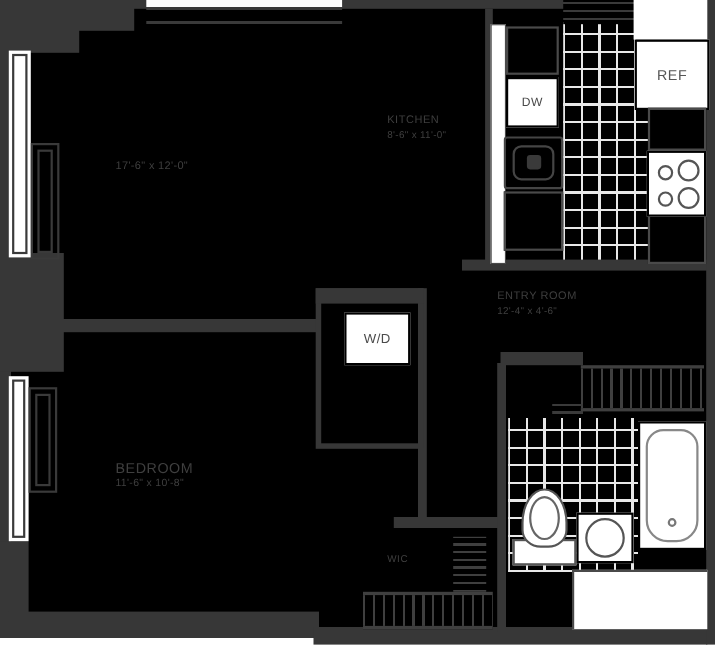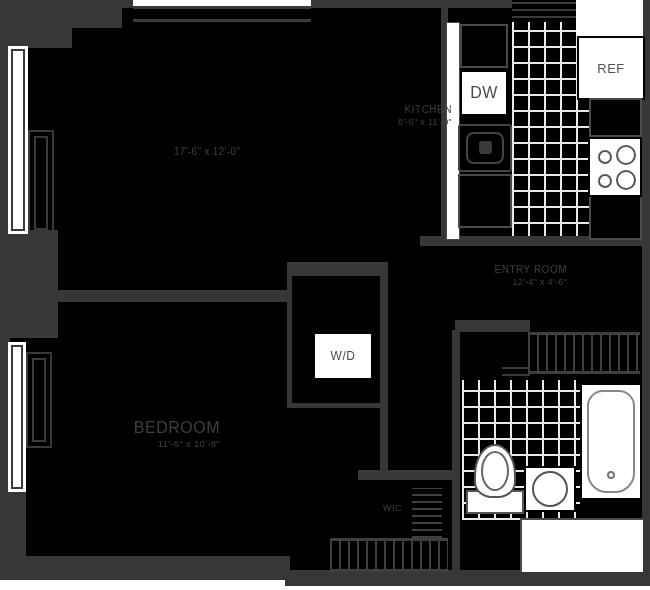--- a/index.html
+++ b/index.html
@@ -17,26 +17,26 @@
           repeating-linear-gradient(90deg,#e8e8e8 0 2px,transparent 2px 16px);}
   .vbars{position:absolute;background-color:#000;box-sizing:border-box;
          border-top:3px solid #3f3f3f;border-bottom:3px solid #3f3f3f;
          background-image:repeating-linear-gradient(90deg,#3f3f3f 0 2px,transparent 2px 9px);}
   .hlines{position:absolute;background-color:#000;
           background-image:repeating-linear-gradient(0deg,#3f3f3f 0 2px,transparent 2px 7px);}
   .framewin{position:absolute;box-sizing:border-box;border:2px solid #3a3a3a;}
   .framewin .inner{position:absolute;inset:4px;border:2px solid #3a3a3a;}
   .whitewin{position:absolute;background:#fff;}
   .whitewin .inner{position:absolute;inset:3px;border:2px solid #3a3a3a;}
-  .lbl{position:absolute;color:#3f3f3f;text-align:right;line-height:1.25;}
+  .lbl{position:absolute;color:#3f3f3f;text-align:left;line-height:1.25;}
   .lbl .nm{font-size:13px;letter-spacing:.5px;}
   .lbl .dm{font-size:10px;letter-spacing:.3px;}
   .lbl-sm .nm{font-size:10px;}
   .lbl-sm .dm{font-size:9px;}
-  .appl-txt{color:#4a4a4a;font-size:16px;letter-spacing:.5px;}
+  .appl-txt{color:#4a4a4a;font-size:11px;letter-spacing:.5px;}
   .burner{position:absolute;background:#fff;border:2px solid #555;border-radius:50%;box-sizing:border-box;}
 </style>
 </head>
 <body>
 
 <div id="plan">
 
   <div class="blk" style="left:8px;top:0;width:636px;height:580px;"></div>
 
   <div class="tile" style="left:512px;top:20px;width:78px;height:220px;"></div>
@@ -101,21 +101,21 @@
   <div class="blackbox" style="left:589px;top:195px;width:53px;height:45px;"></div>
   <div class="whitebox" style="left:588px;top:137px;width:54px;height:60px;">
     <div class="burner" style="left:8px;top:11px;width:14px;height:14px;"></div>
     <div class="burner" style="left:26px;top:6px;width:20px;height:20px;"></div>
     <div class="burner" style="left:8px;top:35px;width:14px;height:14px;"></div>
     <div class="burner" style="left:26px;top:31px;width:20px;height:20px;"></div>
   </div>
 
   <div class="abs" style="left:287px;top:262px;width:98px;height:146px;border:5px solid #373737;box-sizing:border-box;"></div>
   <div class="wall" style="left:287px;top:262px;width:98px;height:14px;"></div>
-  <div class="whitebox" style="left:313px;top:284px;width:60px;height:48px;margin-top:48px;">
+  <div class="whitebox" style="left:313px;top:284px;width:60px;height:48px;">
     <span class="appl-txt" style="font-size:12px;">W/D</span>
   </div>
 
   <div class="whitebox" style="left:580px;top:383px;width:62px;height:117px;">
     <div class="abs" style="inset:5px;border:2px solid #888;border-radius:16px 16px 20px 20px;"></div>
     <div class="abs" style="left:25px;top:86px;width:8px;height:8px;border:2px solid #777;border-radius:50%;box-sizing:border-box;background:#fff;"></div>
   </div>
   <div class="abs" style="left:466px;top:444px;width:58px;height:70px;">
     <div class="abs" style="left:0;top:46px;width:58px;height:24px;background:#fff;border:2px solid #555;box-sizing:border-box;"></div>
     <div class="abs" style="left:8px;top:0;width:42px;height:54px;background:#fff;border:2px solid #555;box-sizing:border-box;
@@ -133,20 +133,20 @@
   </div>
   <div class="lbl lbl-sm" style="left:352px;top:104px;width:100px;">
     <div class="nm">KITCHEN</div>
     <div class="dm">8'-6" x 11'-0"</div>
   </div>
   <div class="lbl lbl-sm" style="left:452px;top:264px;width:115px;">
     <div class="nm">ENTRY ROOM</div>
     <div class="dm">12'-4" x 4'-6"</div>
   </div>
   <div class="lbl" style="left:105px;top:418px;width:115px;">
-    <div class="nm" style="font-size:16px;">BEDROOM</div>
+    <div class="nm" style="font-size:13px;">BEDROOM</div>
     <div class="dm" style="font-size:9.5px;">11'-6" x 10'-8"</div>
   </div>
   <div class="lbl lbl-sm" style="left:352px;top:503px;width:50px;">
     <div class="nm" style="font-size:9px;">WIC</div>
   </div>
 
 </div>
 
 </body></html>

